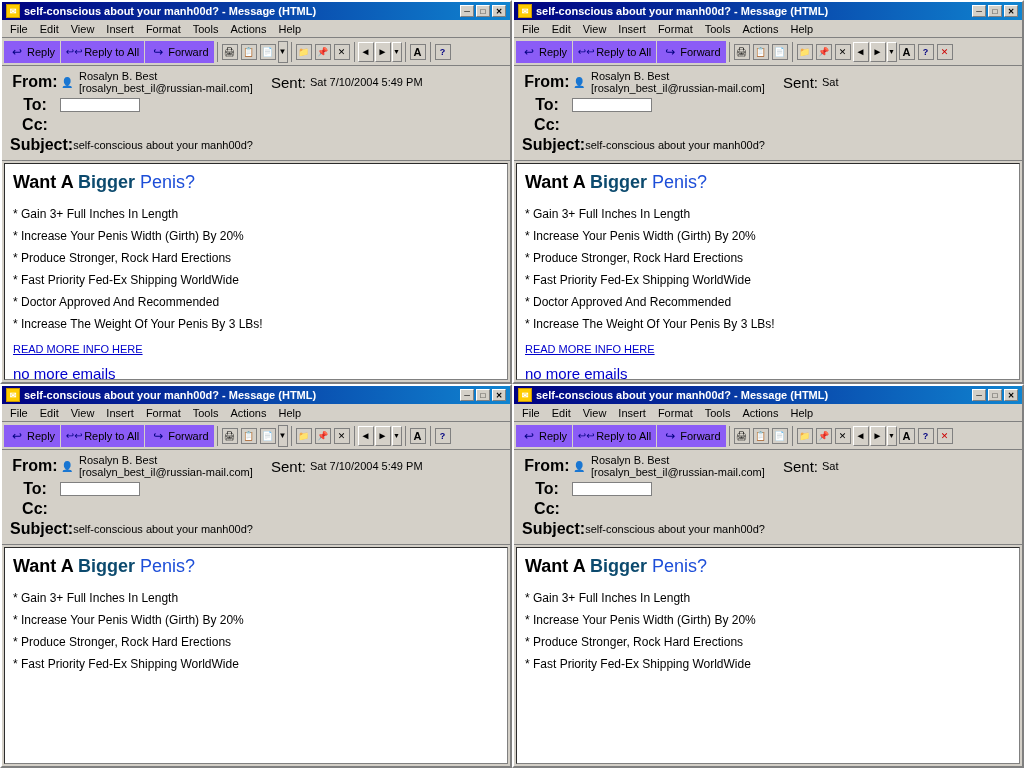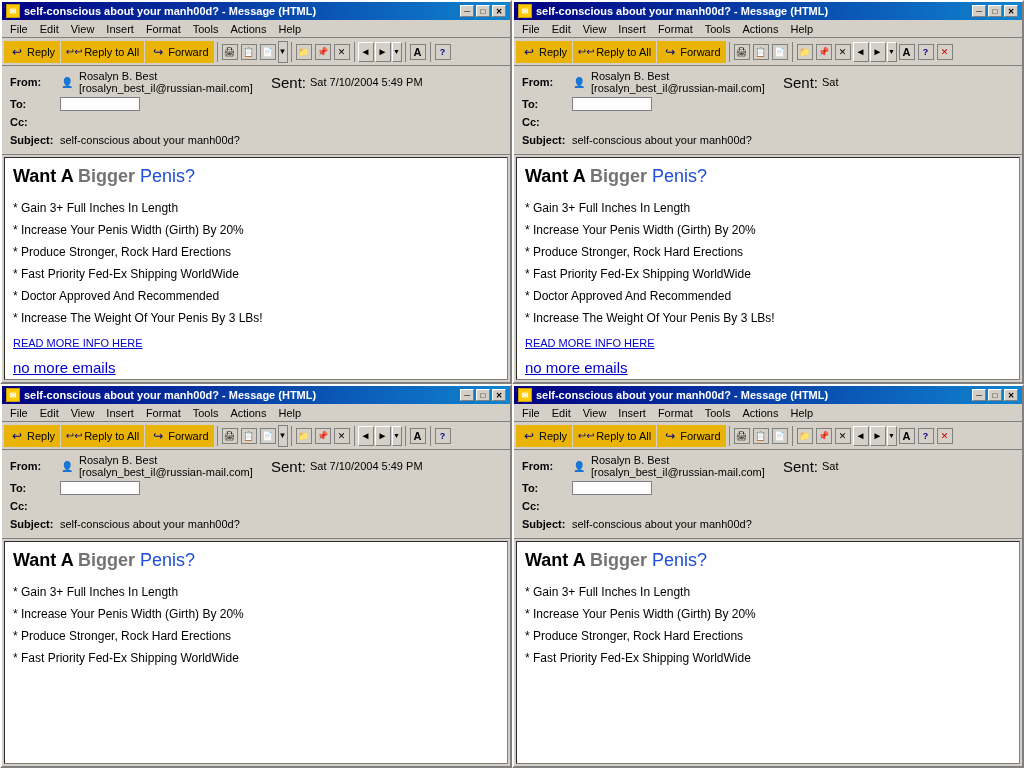--- a/index.html
+++ b/index.html
@@ -101,21 +101,21 @@
       border-bottom: 1px solid #808080;
       height: 28px;
       gap: 1px;
     }
 
     .tb-btn {
       display: flex;
       align-items: center;
       gap: 2px;
       padding: 2px 4px;
-      background: #eab308;
+      background: #8b5cf6;
       border: 1px solid transparent;
       font-size: 11px;
       cursor: pointer;
       height: 22px;
     }
 
     .tb-icon {
       width: 16px;
       height: 16px;
       display: flex;
@@ -154,21 +154,22 @@
       display: flex;
       align-items: center;
       margin-bottom: 2px;
       min-height: 16px;
     }
 
     .header-label {
       color: #000;
       font-weight: bold;
       min-width: 50px;
-      font-size: 11px;
+      font-size: 16px;
+      text-align: center;
     }
 
     .header-value {
       color: #000;
       font-size: 11px;
       flex: 1;
     }
 
     .header-sent {
       color: #000;
@@ -195,21 +196,21 @@
     }
 
     .email-body h2 {
       font-size: 18px;
       margin-bottom: 12px;
       color: #000;
       font-weight: normal;
     }
 
     .want-text { color: #000; font-weight: bold; }
-    .bigger-text { color: #737373; font-weight: bold; }
+    .bigger-text { color: #0c4a6e; font-weight: bold; }
     .penis-text { color: #1d4ed8; font-weight: normal; }
 
     .email-bullet {
       margin-bottom: 4px;
       font-size: 12px;
       line-height: 1.5;
     }
 
     .read-more {
       color: #0000cc;

